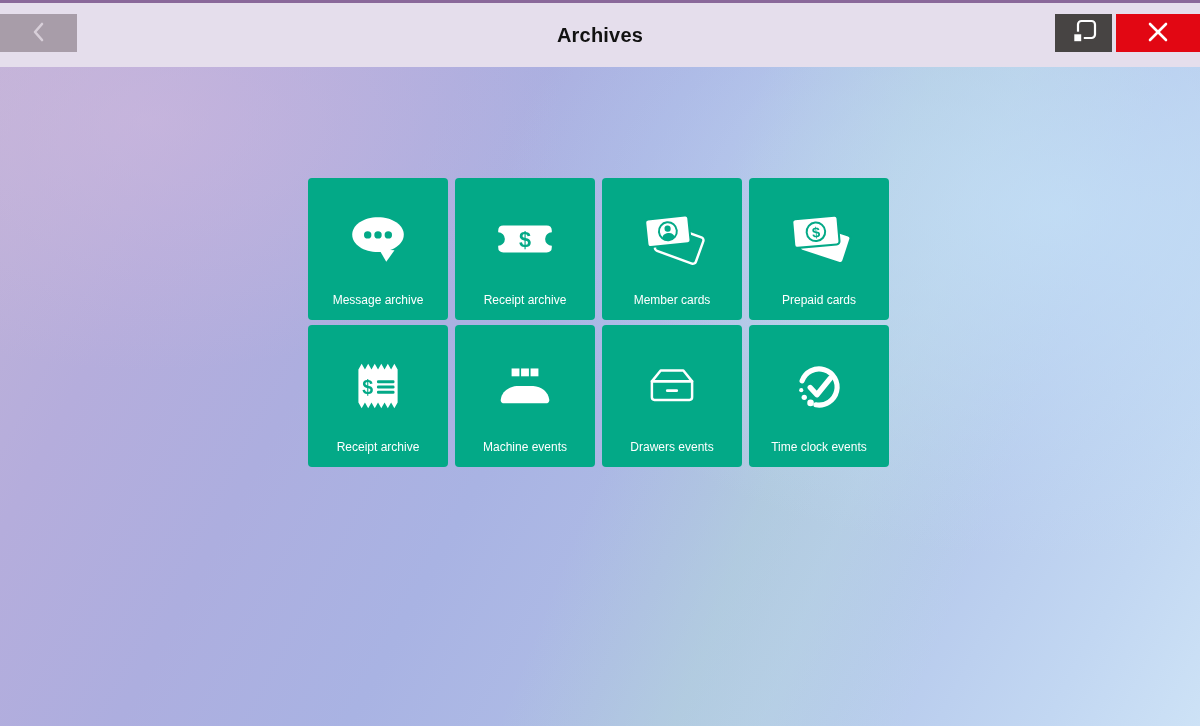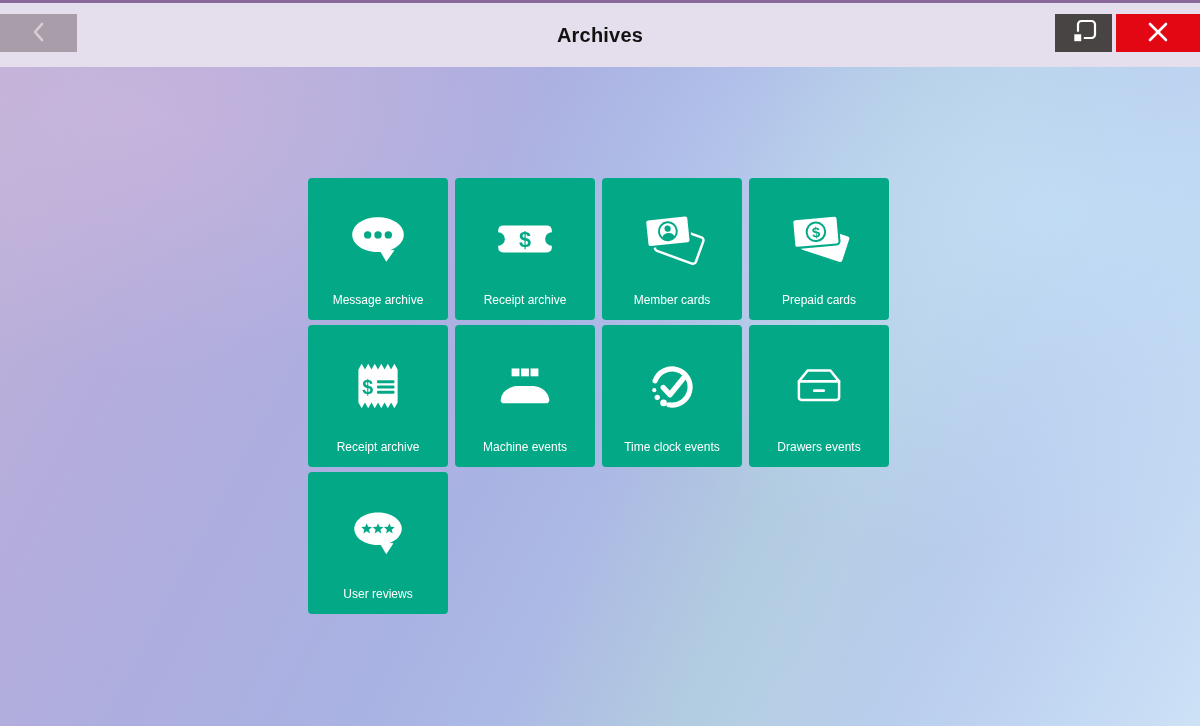--- a/index.html
+++ b/index.html
@@ -170,53 +170,39 @@
             <rect x="37.4" y="12" width="7.6" height="7.6" fill="#fff"></rect>
             <path d="M8.5 42 C9.5 34.5 16 29.8 24 29 H40 C48 29.8 54.5 34.5 55.5 42 Q56 45.8 52 45.8 H12 Q8 45.8 8.5 42 Z" fill="#fff"></path>
           </svg>
         </span>
         <span class="tile-label">Machine events</span>
       </button>
 
       <button class="tile">
         <span class="tile-icon">
           <svg width="66" height="60" viewBox="0 0 64 58">
+            <g fill="none" stroke="#fff" stroke-width="2.4" stroke-linejoin="round" stroke-linecap="round">
+              <path d="M21 14 H43 L51.5 24.5 H12.5 Z"></path>
+              <path d="M12.5 24.5 H51.5 V40 Q51.5 42.5 49 42.5 H15 Q12.5 42.5 12.5 40 Z"></path>
+              <line x1="27.5" y1="33.5" x2="36.5" y2="33.5" stroke-width="2.8"></line>
+            </g>
+          </svg>
+        </span>
+        <span class="tile-label">Drawers events</span>
+      </button>
+
+      <button class="tile">
+        <span class="tile-icon">
+          <svg width="66" height="60" viewBox="0 0 64 58">
             <path d="M15.6 24 A17.5 17.5 0 1 1 29 47.2" fill="none" stroke="#fff" stroke-width="5" stroke-linecap="round"></path>
             <path d="M23.5 30.5 L30 37.5 L43 21.5" fill="none" stroke="#fff" stroke-width="5.2" stroke-linecap="round" stroke-linejoin="round"></path>
             <circle cx="14.8" cy="33" r="2.0" fill="#fff"></circle>
             <circle cx="17.7" cy="40" r="2.6" fill="#fff"></circle>
             <circle cx="23.8" cy="45.4" r="3.2" fill="#fff"></circle>
           </svg>
         </span>
         <span class="tile-label">Time clock events</span>
       </button>
 
-      <button class="tile">
-        <span class="tile-icon">
-          <svg width="66" height="60" viewBox="0 0 64 58">
-            <g fill="none" stroke="#fff" stroke-width="2.4" stroke-linejoin="round" stroke-linecap="round">
-              <path d="M21 14 H43 L51.5 24.5 H12.5 Z"></path>
-              <path d="M12.5 24.5 H51.5 V40 Q51.5 42.5 49 42.5 H15 Q12.5 42.5 12.5 40 Z"></path>
-              <line x1="27.5" y1="33.5" x2="36.5" y2="33.5" stroke-width="2.8"></line>
-            </g>
-          </svg>
-        </span>
-        <span class="tile-label">Drawers events</span>
-      </button>
-
-      <button class="tile">
-        <span class="tile-icon">
-          <svg width="66" height="60" viewBox="0 0 64 58">
-            <path d="M32 9 C19 9 9 16 9 24.8 C9 33.6 19 40.6 32 40.6 C44.8 40.6 55 33.6 55 24.8 C55 16 44.8 9 32 9 Z" fill="#fff"></path>
-            <polygon points="33,38 47,39 40,49.5" fill="#fff"></polygon>
-            <g fill="var(--tile-green)">
-              <polygon transform="translate(21,25)" points="0,-5.5 1.41,-1.94 5.23,-1.7 2.28,0.74 3.23,4.45 0,2.4 -3.23,4.45 -2.28,0.74 -5.23,-1.7 -1.41,-1.94"></polygon>
-              <polygon transform="translate(32,25)" points="0,-5.5 1.41,-1.94 5.23,-1.7 2.28,0.74 3.23,4.45 0,2.4 -3.23,4.45 -2.28,0.74 -5.23,-1.7 -1.41,-1.94"></polygon>
-              <polygon transform="translate(43,25)" points="0,-5.5 1.41,-1.94 5.23,-1.7 2.28,0.74 3.23,4.45 0,2.4 -3.23,4.45 -2.28,0.74 -5.23,-1.7 -1.41,-1.94"></polygon>
-            </g>
-          </svg>
-        </span>
-        <span class="tile-label">User reviews</span>
-      </button>
 
     </div>
   </div>
 </div>
 
 </body></html>

